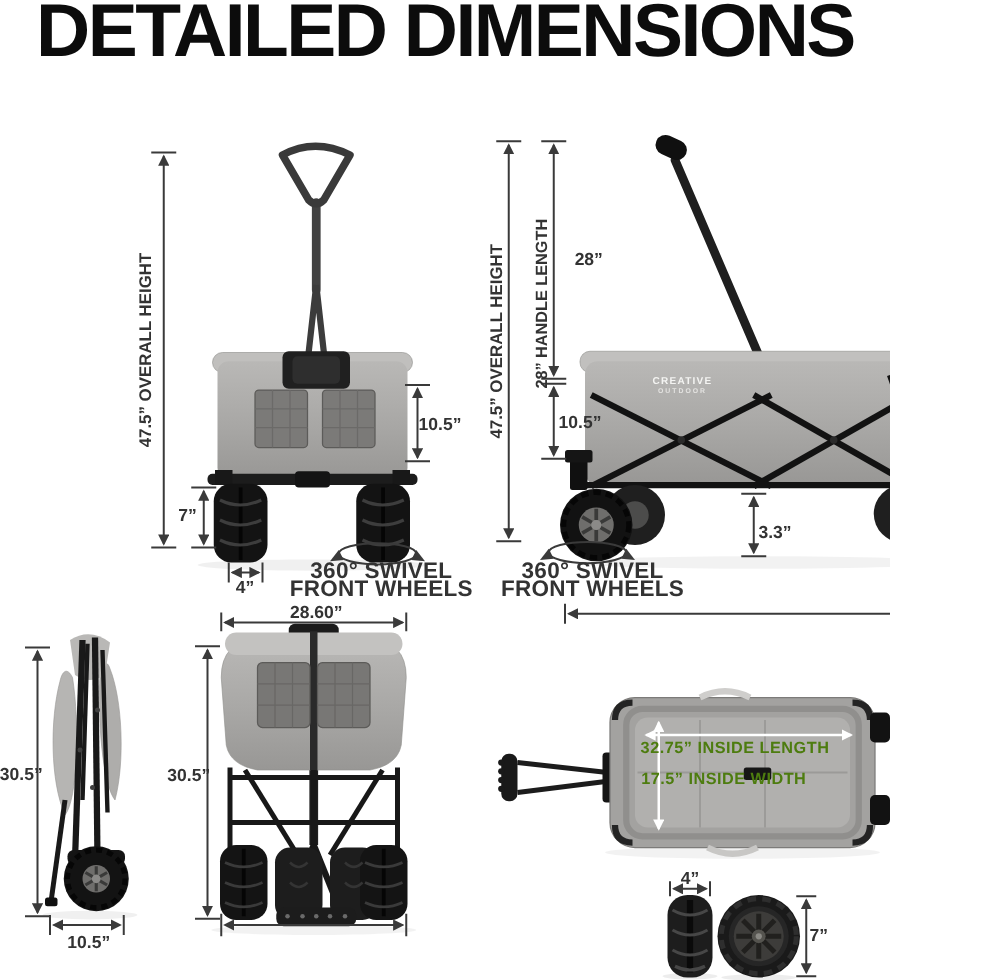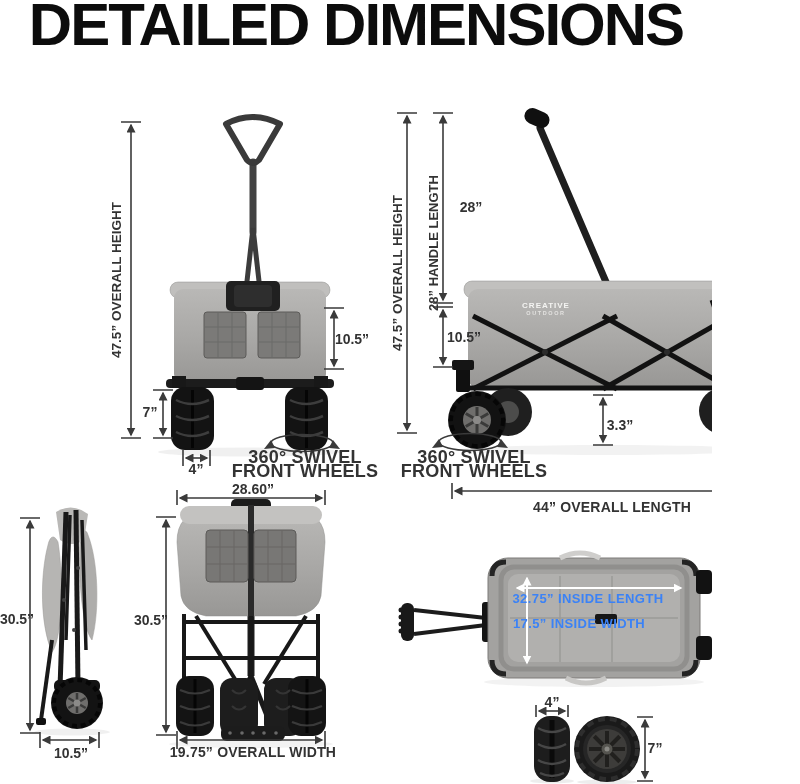--- a/index.html
+++ b/index.html
@@ -7,21 +7,21 @@
           font-family:"Liberation Sans",sans-serif;text-decoration:underline;}
   .canvas svg{position:absolute;left:0;top:0;z-index:1;}
   .title{position:absolute;left:0;right:0;top:-7px;margin:0;z-index:2;text-align:center;
          font-size:60px;line-height:64px;font-weight:bold;letter-spacing:-2px;color:#0c0c0c;
          font-family:"Liberation Sans",sans-serif;}
   .lbl{position:absolute;z-index:2;white-space:nowrap;font-weight:bold;font-size:14px;
        color:#333333;transform:translate(-50%,-50%);}
   .rot{transform:translate(-50%,-50%) rotate(-90deg);font-size:13.5px;}
   .sm{font-size:18px;letter-spacing:.2px;}
   .big{font-size:14px;letter-spacing:.2px;}
-  .white{color:#3b82f6;font-size:13px;letter-spacing:.4px;}
+  .white{color:#4d7c0f;font-size:13px;letter-spacing:.4px;}
   .logo1{font-size:8px;color:#f4f4f2;letter-spacing:1px;}
   .logo2{font-size:5.5px;color:#e3e2e0;letter-spacing:1.6px;}
   
   .dim line,.dim path{stroke:#3a3a3a;stroke-width:1.6;fill:none;}
   .dim ellipse{stroke:#3a3a3a;stroke-width:1.6;fill:none;}
   .dim polygon{fill:#3a3a3a;stroke:none;}
   .dimw line{stroke:#ffffff;stroke-width:2;fill:none;}
 </style>
 </head>
 <body>
@@ -330,30 +330,28 @@
 
 <span class="lbl rot" style="left:397px;top:273px;">47.5” OVERALL HEIGHT</span>
 <span class="lbl rot" style="left:433px;top:243px;font-size:13px;">28” HANDLE LENGTH</span>
 <span class="lbl" style="left:471px;top:207px;">28”</span>
 <span class="lbl" style="left:464px;top:337px;">10.5”</span>
 <span class="lbl" style="left:620px;top:425px;">3.3”</span>
 <span class="lbl" style="left:790px;top:420px;">7”</span>
 <span class="lbl" style="left:754px;top:466px;">7”</span>
 <span class="lbl sm" style="left:474px;top:457px;">360° SWIVEL</span>
 <span class="lbl sm" style="left:474px;top:471px;">FRONT WHEELS</span>
-<span class="lbl big" style="left:612px;top:507px;">44” OVERALL LENGTH</span>
 <span class="lbl logo1" style="left:546px;top:305px;">CREATIVE</span>
 <span class="lbl logo2" style="left:546px;top:313px;">OUTDOOR</span>
 
 <span class="lbl" style="left:17px;top:619px;">30.5”</span>
 <span class="lbl" style="left:71px;top:753px;">10.5”</span>
 
 <span class="lbl" style="left:253px;top:489px;">28.60”</span>
 <span class="lbl" style="left:151px;top:620px;">30.5”</span>
-<span class="lbl big" style="left:253px;top:752px;">19.75” OVERALL WIDTH</span>
 
 <span class="lbl white" style="left:588px;top:598px;">32.75” INSIDE LENGTH</span>
 <span class="lbl white" style="left:579px;top:623px;">17.5” INSIDE WIDTH</span>
 
 <span class="lbl" style="left:552px;top:702px;">4”</span>
 <span class="lbl" style="left:655px;top:748px;">7”</span>
 
 </div>
 
 </body></html>

